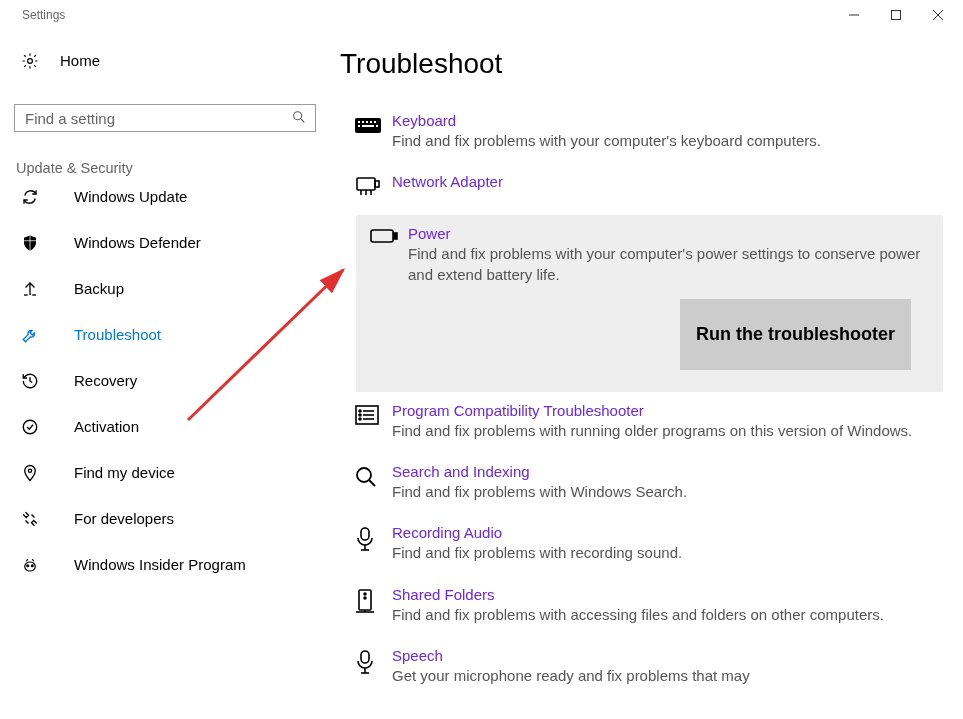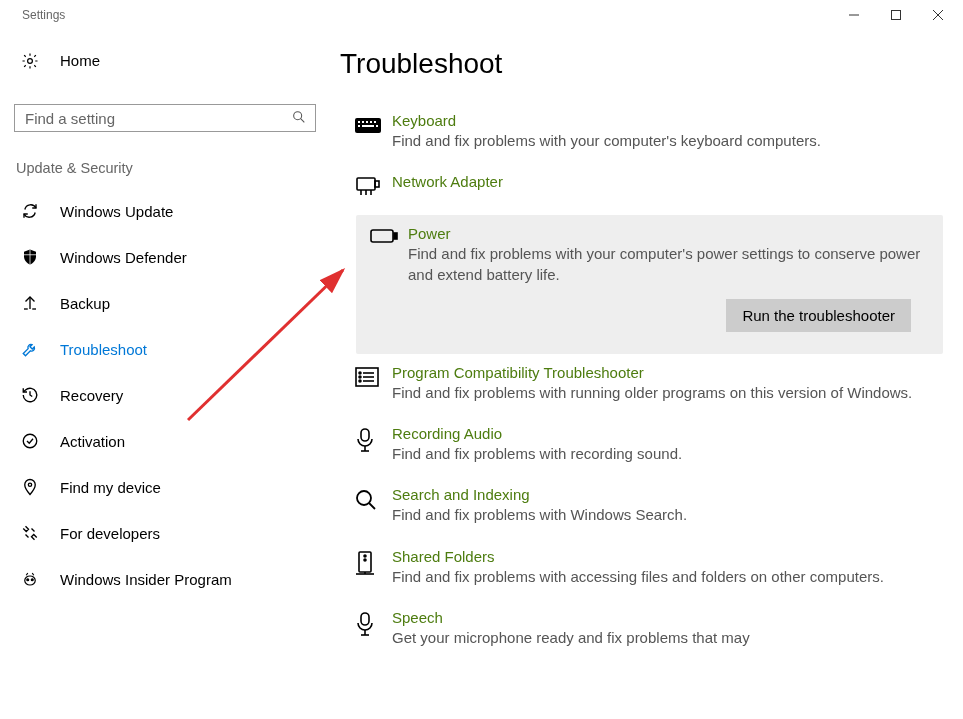--- a/index.html
+++ b/index.html
@@ -50,56 +50,57 @@
     border: none; outline: none; flex: 1;
     font-size: 15px; color: #333; background: transparent;
   }
   .searchbox input::placeholder { color: #666; }
 
   .category {
     color: #666; font-size: 14.5px; margin-bottom: 12px; padding-left: 2px;
   }
 
   .navitem {
-    display: flex; align-items: center; height: 46px;
-    padding: 0 6px; gap: 20px; cursor: pointer;
+    display: flex; align-items: flex-start; height: 46px;
+    padding: 0 6px; gap: 34px; cursor: pointer;
   }
   .navitem .ico { width: 20px; display:flex; justify-content:center; align-items:center; }
   .navitem .lbl { font-size: 15px; }
   .navitem.active .lbl { color: #0078d7; }
   .navitem.active .ico svg { stroke: #0078d7; fill: none; }
 
   .content h1 {
     font-size: 28px; font-weight: 400; margin-bottom: 22px;
   }
 
   .item {
     display: flex; align-items: flex-start;
     padding: 10px 14px 12px 14px;
     border-radius: 2px;
   }
   .item .ico { width: 38px; height: 30px; flex: 0 0 38px; display:flex; justify-content:flex-start; align-items:flex-start; padding-top:2px;}
   .item .txt { flex: 1; }
-  .item .txt .title { font-size: 15px; color: #4d7c0f; }
+  .item .txt .title { font-size: 15px; color: #6d28d9; }
   .item .txt .desc  { font-size: 15px; color: #555; margin-top:2px; line-height:1.35;}
   .item.selected {
     background: #eeeeee;
     padding-bottom: 20px;
     margin-left: 16px;
   }
   .run-row {
     display: flex; justify-content: flex-end;
     padding: 14px 18px 2px 0;
   }
   .run-btn {
     background: #cccccc;
     border: none;
-    font-size: 15px;
-    padding: 8px 16px;
+    font-size: 18px;
+    padding: 25px 16px;
     cursor: pointer;
+    font-weight: bold;
   }
 
   
   .arrow {
     position: absolute;
     left: 178px; top: 200px;
     pointer-events: none;
   }
 </style>
 </head>
@@ -308,43 +309,43 @@
           </svg>
         </span>
       <div class="txt">
         <div class="title">Program Compatibility Troubleshooter</div>
         <div class="desc">Find and fix problems with running older programs on this version of Windows.</div>
       </div>
     </div>
 
     <div class="item">
       <span class="ico">
+          <svg width="24" height="24" viewBox="0 0 24 24" fill="none" stroke="#000" stroke-width="1.8">
+            <circle cx="10" cy="10" r="7"></circle>
+            <line x1="21" y1="21" x2="15" y2="15"></line>
+          </svg>
+        </span>
+      <div class="txt">
+        <div class="title">Search and Indexing</div>
+        <div class="desc">Find and fix problems with Windows Search.</div>
+      </div>
+    </div>
+
+    <div class="item">
+      <span class="ico">
           <svg width="22" height="26" viewBox="0 0 22 26" fill="none" stroke="#000" stroke-width="1.6">
             <rect x="7" y="2" width="8" height="12" rx="4"></rect>
             <path d="M4 12a7 7 0 0 0 14 0"></path>
             <line x1="11" y1="19" x2="11" y2="24"></line>
             <line x1="7" y1="24" x2="15" y2="24"></line>
           </svg>
         </span>
       <div class="txt">
         <div class="title">Recording Audio</div>
         <div class="desc">Find and fix problems with recording sound.</div>
-      </div>
-    </div>
-
-    <div class="item">
-      <span class="ico">
-          <svg width="24" height="24" viewBox="0 0 24 24" fill="none" stroke="#000" stroke-width="1.8">
-            <circle cx="10" cy="10" r="7"></circle>
-            <line x1="21" y1="21" x2="15" y2="15"></line>
-          </svg>
-        </span>
-      <div class="txt">
-        <div class="title">Search and Indexing</div>
-        <div class="desc">Find and fix problems with Windows Search.</div>
       </div>
     </div>
 
     <div class="item">
       <span class="ico">
           <svg width="22" height="26" viewBox="0 0 22 26" fill="none" stroke="#000" stroke-width="1.6">
             <rect x="5" y="2" width="12" height="20" rx="1"></rect>
             <circle cx="11" cy="6" r="1" fill="#000"></circle>
             <circle cx="11" cy="10" r="1" fill="#000"></circle>
             <line x1="2" y1="24" x2="20" y2="24"></line>

